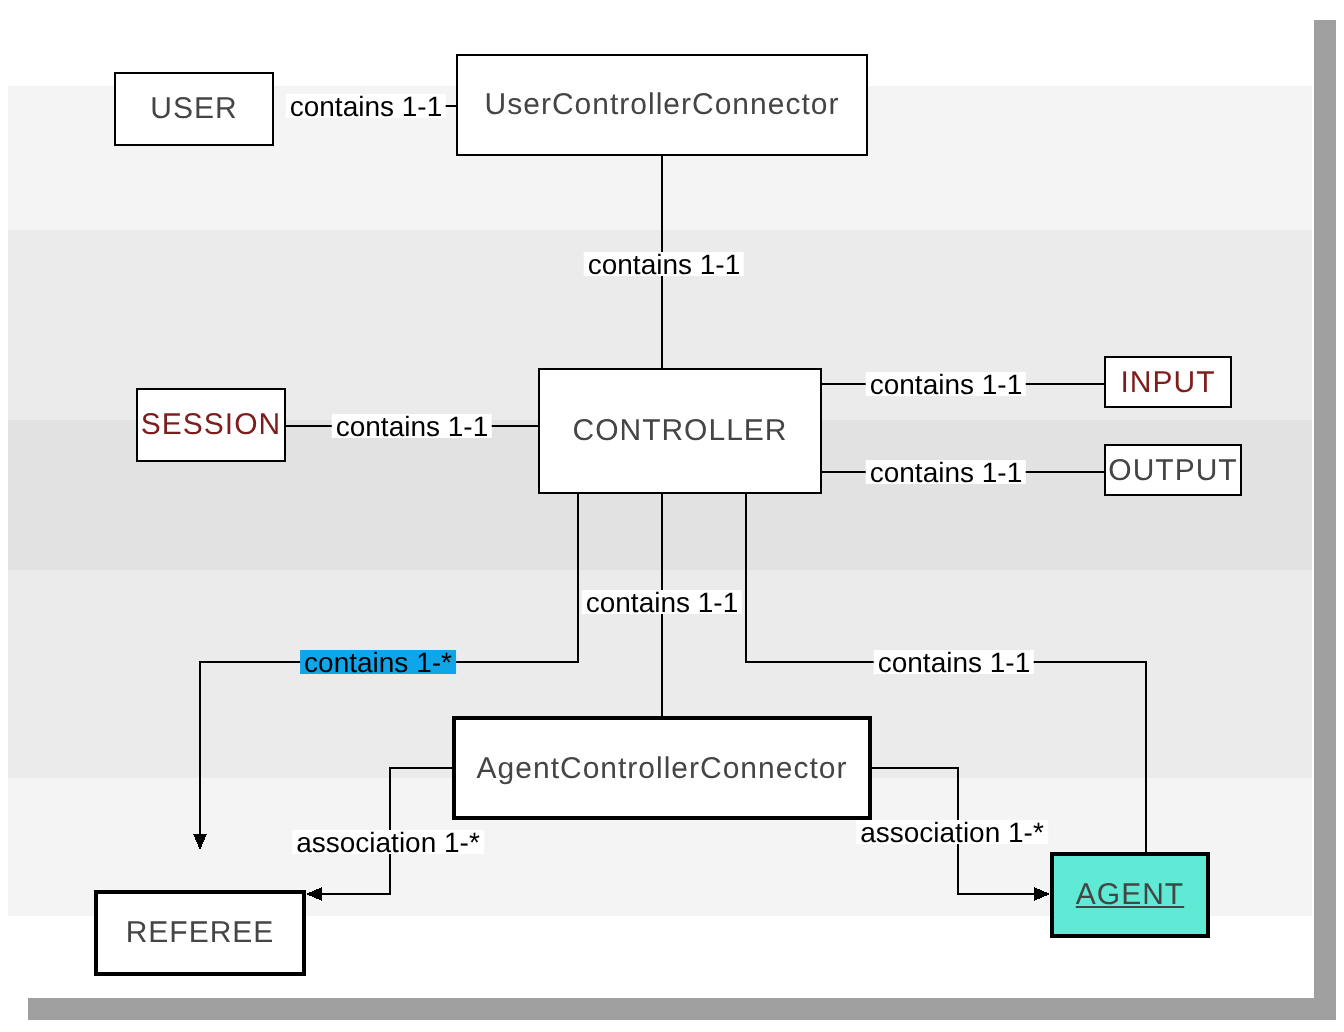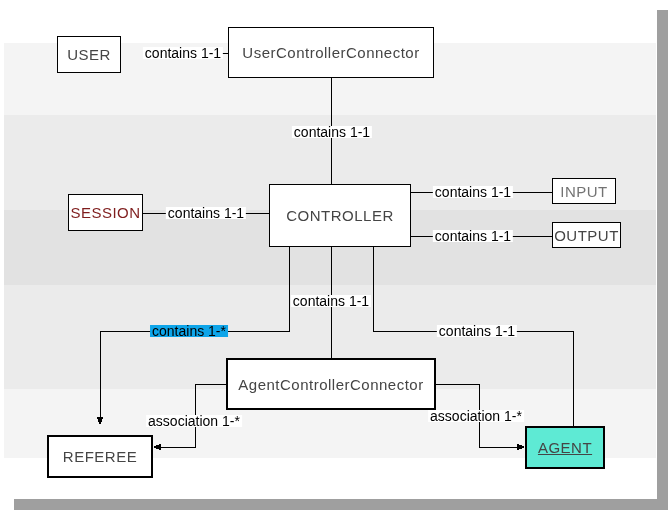--- a/index.html
+++ b/index.html
@@ -56,23 +56,23 @@
       <div class="edge-label" style="left: 206px; top: 213px; color: rgb(0, 0, 0); background: rgb(255, 255, 255);">contains 1-1</div>
       <div class="edge-label" style="left: 473px; top: 192px; color: rgb(0, 0, 0); background: rgb(255, 255, 255);">contains 1-1</div>
       <div class="edge-label" style="left: 473px; top: 236px; color: rgb(0, 0, 0); background: rgb(255, 255, 255);">contains 1-1</div>
       <div class="edge-label" style="left: 331px; top: 301px; color: rgb(0, 0, 0); background: rgb(255, 255, 255);">contains 1-1</div>
       <div class="edge-label" style="left: 189px; top: 331px; color: rgb(0, 0, 0); background: #0ea5e9;">contains 1-*</div>
       <div class="edge-label" style="left: 477px; top: 331px; color: rgb(0, 0, 0); background: rgb(255, 255, 255);">contains 1-1</div>
       <div class="edge-label" style="left: 194px; top: 421px; color: rgb(0, 0, 0); background: rgb(255, 255, 255);">association 1-*</div>
       <div class="edge-label" style="left: 476px; top: 416px; color: rgb(0, 0, 0); background: rgb(255, 255, 255);">association 1-*</div>
     </div>
   <div id="nodes">
-      <div class="node" style="left: 57px; top: 36px; width: 64px; height: 37px; border-width: 1px; background: rgb(255, 255, 255); border-color: rgb(0, 0, 0); color: rgb(69, 69, 69);">USER</div>
+      <div class="node" style="left: 57px; top: 36px; width: 80px; height: 37px; border-width: 1px; background: rgb(255, 255, 255); border-color: rgb(0, 0, 0); color: rgb(69, 69, 69);">USER</div>
       <div class="node" style="left: 228px; top: 27px; width: 206px; height: 51px; border-width: 1px; background: rgb(255, 255, 255); border-color: rgb(0, 0, 0); color: rgb(69, 69, 69);">UserControllerConnector</div>
       <div class="node" style="left: 68px; top: 194px; width: 75px; height: 37px; border-width: 1px; background: rgb(255, 255, 255); border-color: rgb(0, 0, 0); color: #7f1d1d;">SESSION</div>
       <div class="node" style="left: 269px; top: 184px; width: 142px; height: 63px; border-width: 1px; background: rgb(255, 255, 255); border-color: rgb(0, 0, 0); color: rgb(69, 69, 69);">CONTROLLER</div>
-      <div class="node" style="left: 552px; top: 178px; width: 64px; height: 26px; border-width: 1px; background: rgb(255, 255, 255); border-color: rgb(0, 0, 0); color: #737373;">INPUT</div>
+      <div class="node" style="left: 552px; top: 178px; width: 64px; height: 26px; border-width: 1px; background: rgb(255, 255, 255); border-color: rgb(0, 0, 0); color: #7f1d1d;">INPUT</div>
       <div class="node" style="left: 552px; top: 222px; width: 69px; height: 26px; border-width: 1px; background: rgb(255, 255, 255); border-color: rgb(0, 0, 0); color: rgb(69, 69, 69);">OUTPUT</div>
       <div class="node" style="left: 226px; top: 358px; width: 210px; height: 52px; border-width: 2px; background: rgb(255, 255, 255); border-color: rgb(0, 0, 0); color: rgb(69, 69, 69);">AgentControllerConnector</div>
-      <div class="node" style="left: 47px; top: 435px; width: 106px; height: 43px; border-width: 2px; background: rgb(255, 255, 255); border-color: rgb(0, 0, 0); color: rgb(69, 69, 69);">REFEREE</div>
+      <div class="node" style="left: 47px; top: 445px; width: 106px; height: 43px; border-width: 2px; background: rgb(255, 255, 255); border-color: rgb(0, 0, 0); color: rgb(69, 69, 69);">REFEREE</div>
       <div class="node" style="left: 525px; top: 426px; width: 80px; height: 43px; border-width: 2px; background: #5eead4; border-color: rgb(0, 0, 0); color: rgb(69, 69, 69); text-decoration: underline;">AGENT</div>
     </div>
 </div>
 
 </body></html>

